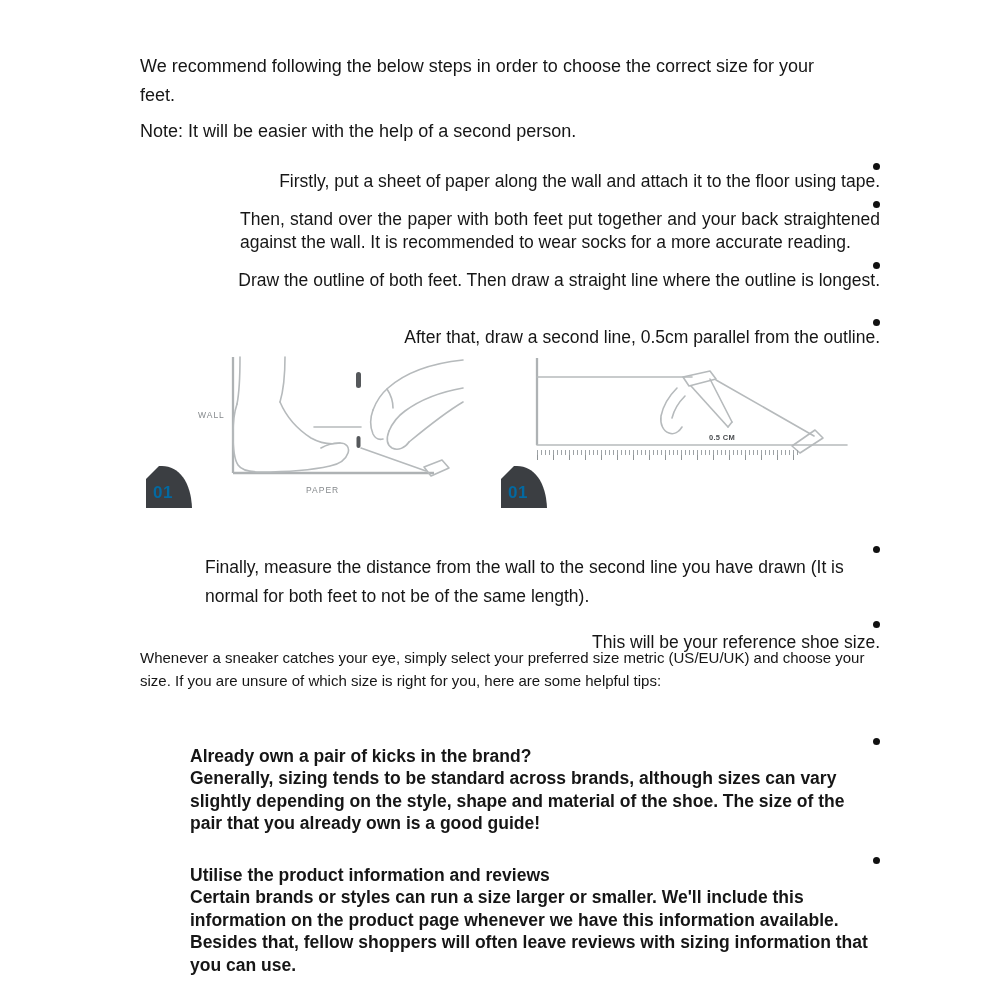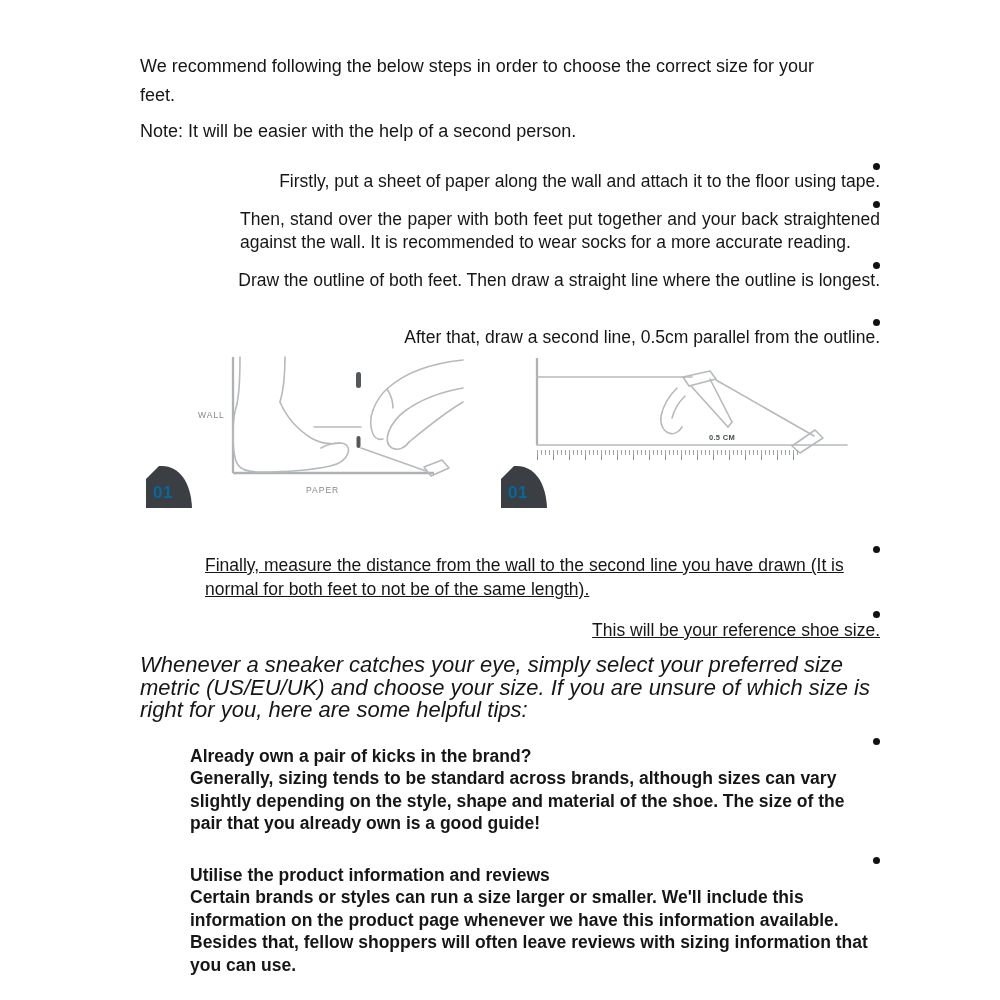--- a/index.html
+++ b/index.html
@@ -19,24 +19,24 @@
   .btxt { margin-left:25px; font-size:17.5px; line-height:23px; }
 
   #steps { top:155px; width:740px; }
   #steps li + li { margin-top:0; }
   #steps li:nth-child(2) .btxt { max-width:640px; text-align:justify; }
   #steps li:nth-child(3) .btxt { max-width:675px; }
   #steps li:nth-child(4) { margin-top:19px; }
   #steps .btxt { max-width:690px; }
 
   #results { top:538px; width:740px; }
-  #results li .btxt { max-width:675px; line-height:24px;text-decoration:underline; }
+  #results li .btxt { max-width:675px; line-height:29px; }
   #results li + li { margin-top:2px; }
 
-  #tips-intro { top:632px; width:734px; font-size:22px; line-height:22.5px;font-style:italic; }
+  #tips-intro { top:632px; width:734px; font-size:15px; line-height:22.5px; }
 
   .tip { position:absolute; left:140px; width:740px;font-weight:bold; }
   #tip1 { top:730px; }
   #tip2 { top:849px; }
   .tip .btxt { max-width:690px; line-height:22.4px; }
 
   
   #figures { position:absolute; top:350px; left:4px; width:1000px; height:165px; }
   .fig-svg { position:absolute; top:0; }
   #fig1-svg { left:130px; }

